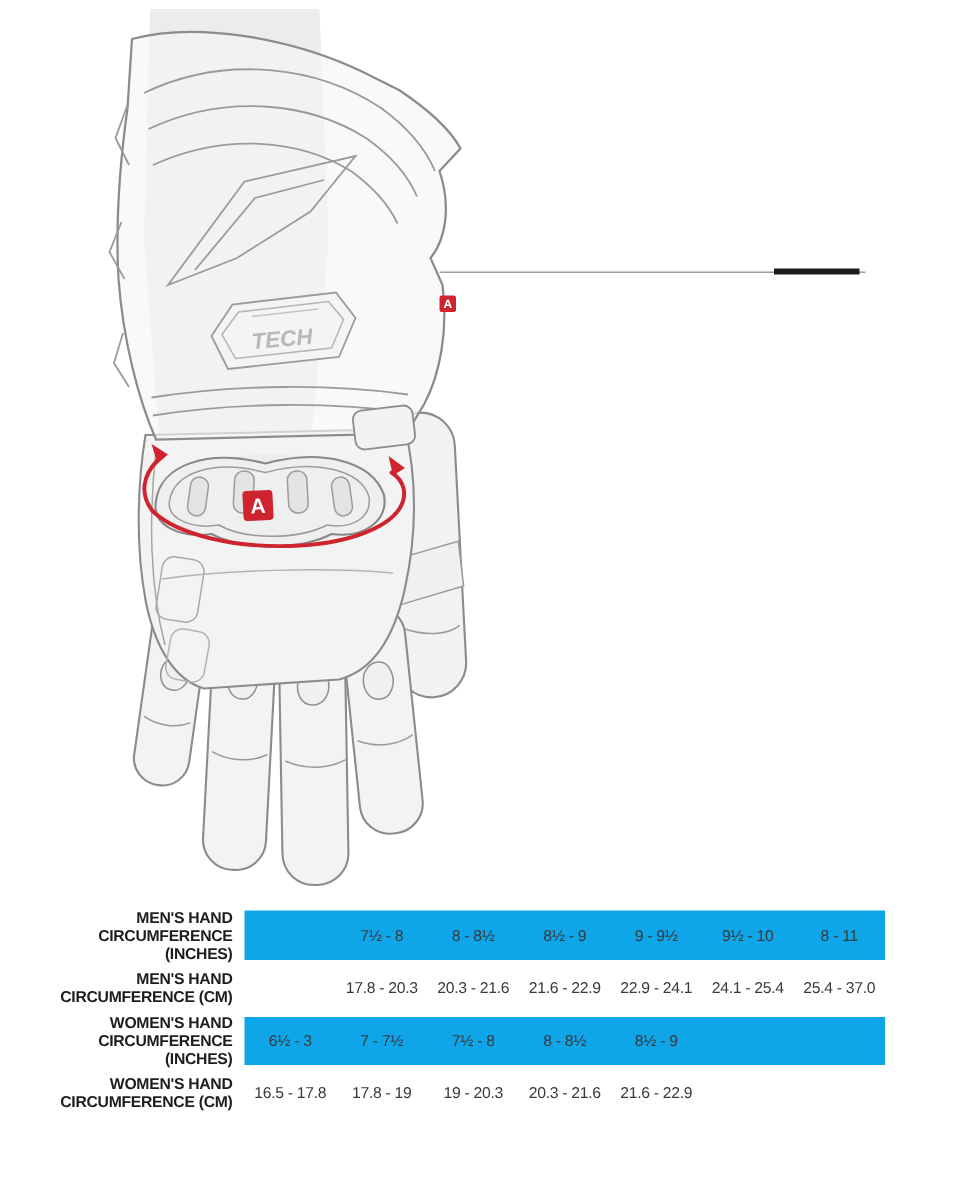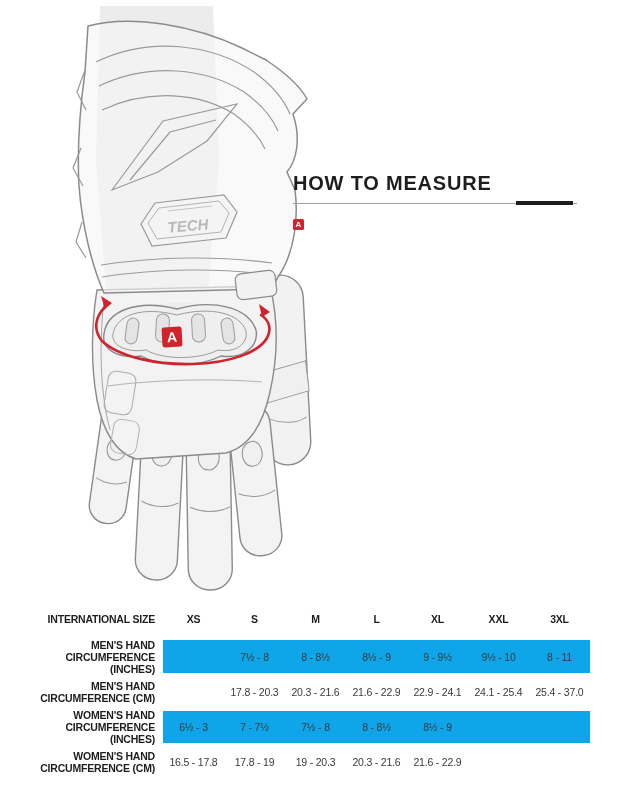--- a/index.html
+++ b/index.html
@@ -129,45 +129,32 @@
     <path d="M262,317 L259,304 L270,312 Z" fill="#cf232e"></path>
   </g>
   <g transform="rotate(-3 172 337)">
     <rect x="162" y="327" width="20" height="20" rx="2.5" fill="#cf232e"></rect>
     <text x="172" y="342" text-anchor="middle" font-size="14" font-weight="bold" fill="#ffffff">A</text>
   </g>
 </svg>
 </div>
 
 <section class="measure">
-  <h2>HOW TO MEASURE</h2>
   <div class="rule">
     <span class="rule-accent"></span>
   </div>
   <div class="step">
     <span class="badge">A</span>
     <div class="step-text">
     </div>
   </div>
 </section>
 
 <div class="sizetable">
 
-  <div class="trow thead">
-    <div class="tlabel">INTERNATIONAL SIZE</div>
-    <div class="tvals">
-      <div class="tcell">XS</div>
-      <div class="tcell">S</div>
-      <div class="tcell">M</div>
-      <div class="tcell">L</div>
-      <div class="tcell">XL</div>
-      <div class="tcell">XXL</div>
-      <div class="tcell">3XL</div>
-    </div>
-  </div>
 
   <div class="trow r-band1">
     <div class="tlabel">
       <div>MEN'S HAND</div>
       <div>CIRCUMFERENCE (INCHES)</div>
     </div>
     <div class="tvals band">
       <div class="tcell"></div>
       <div class="tcell">7½ - 8</div>
       <div class="tcell">8 - 8½</div>

